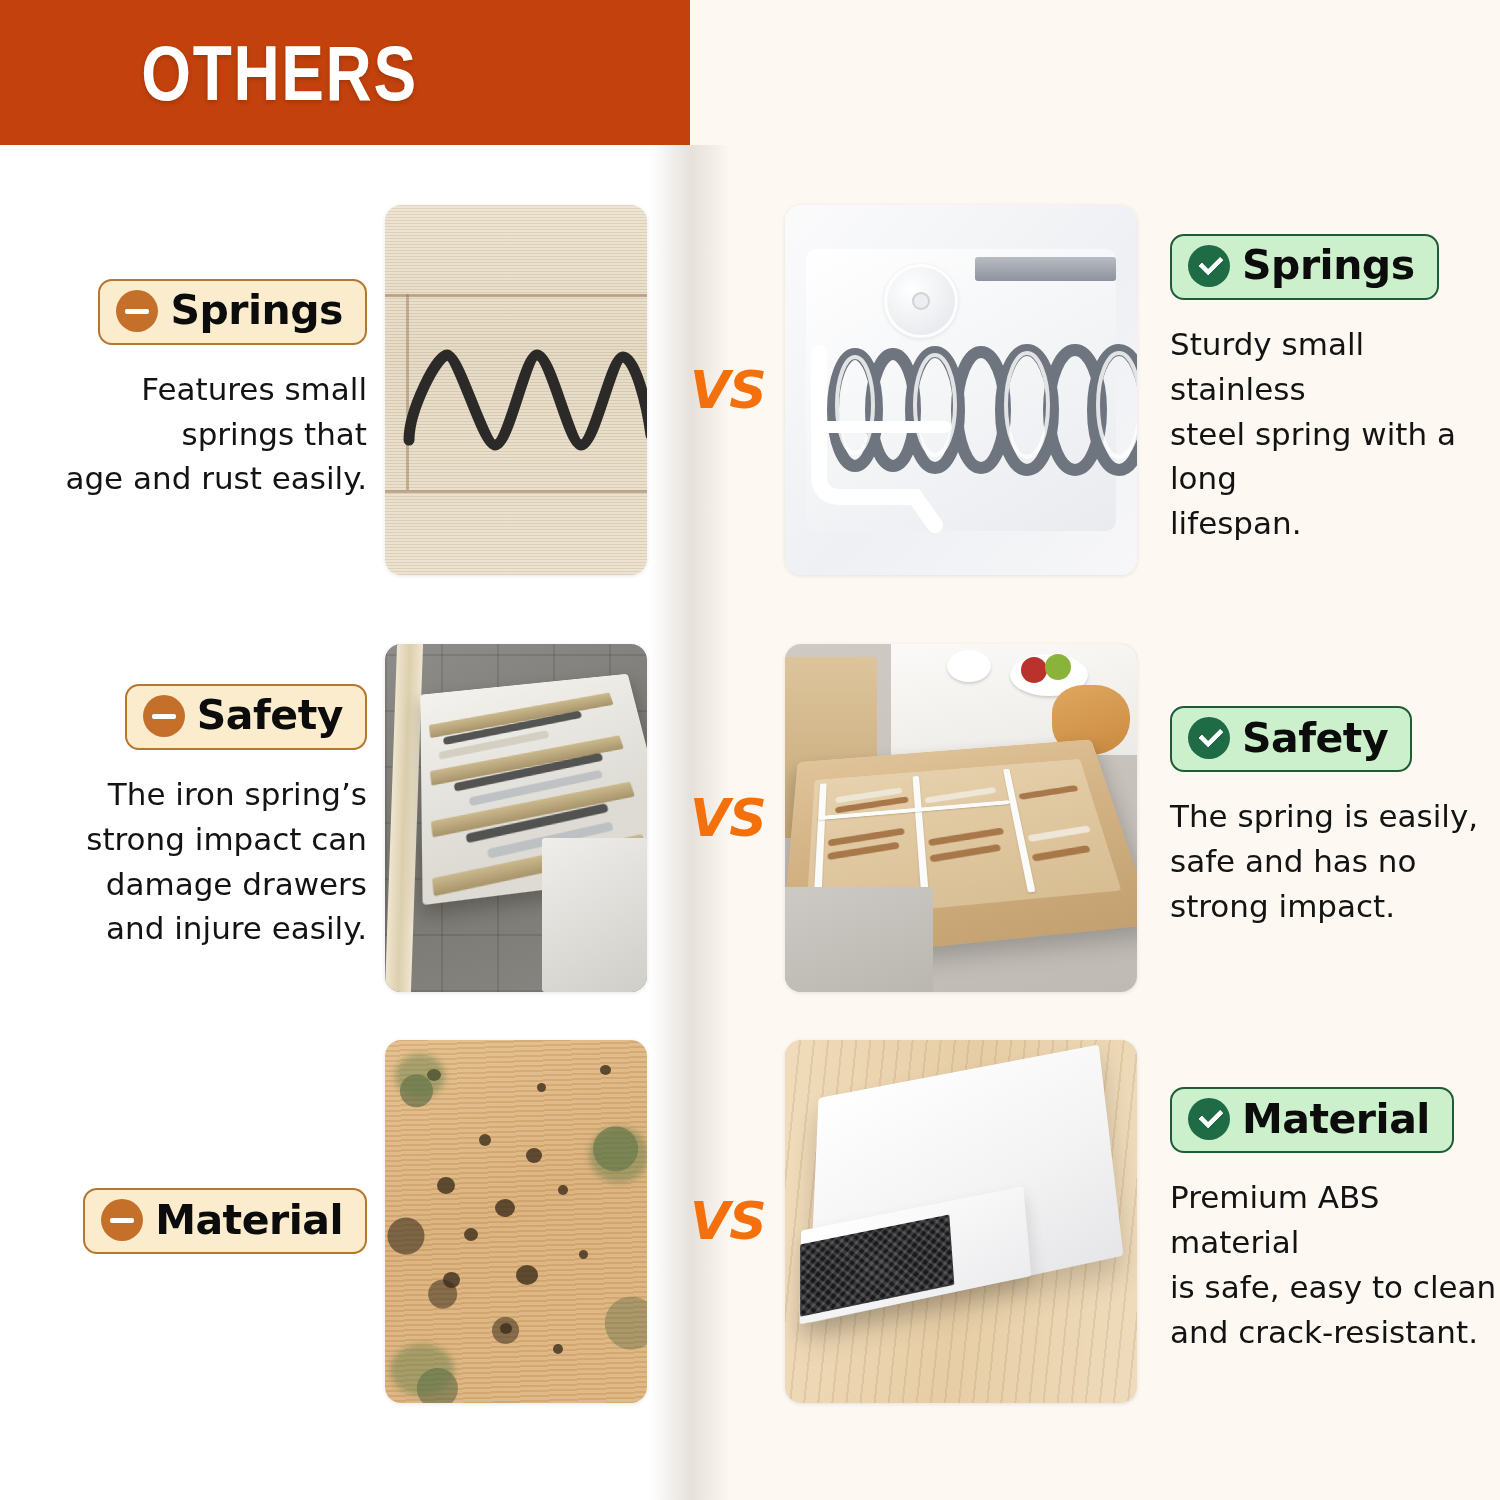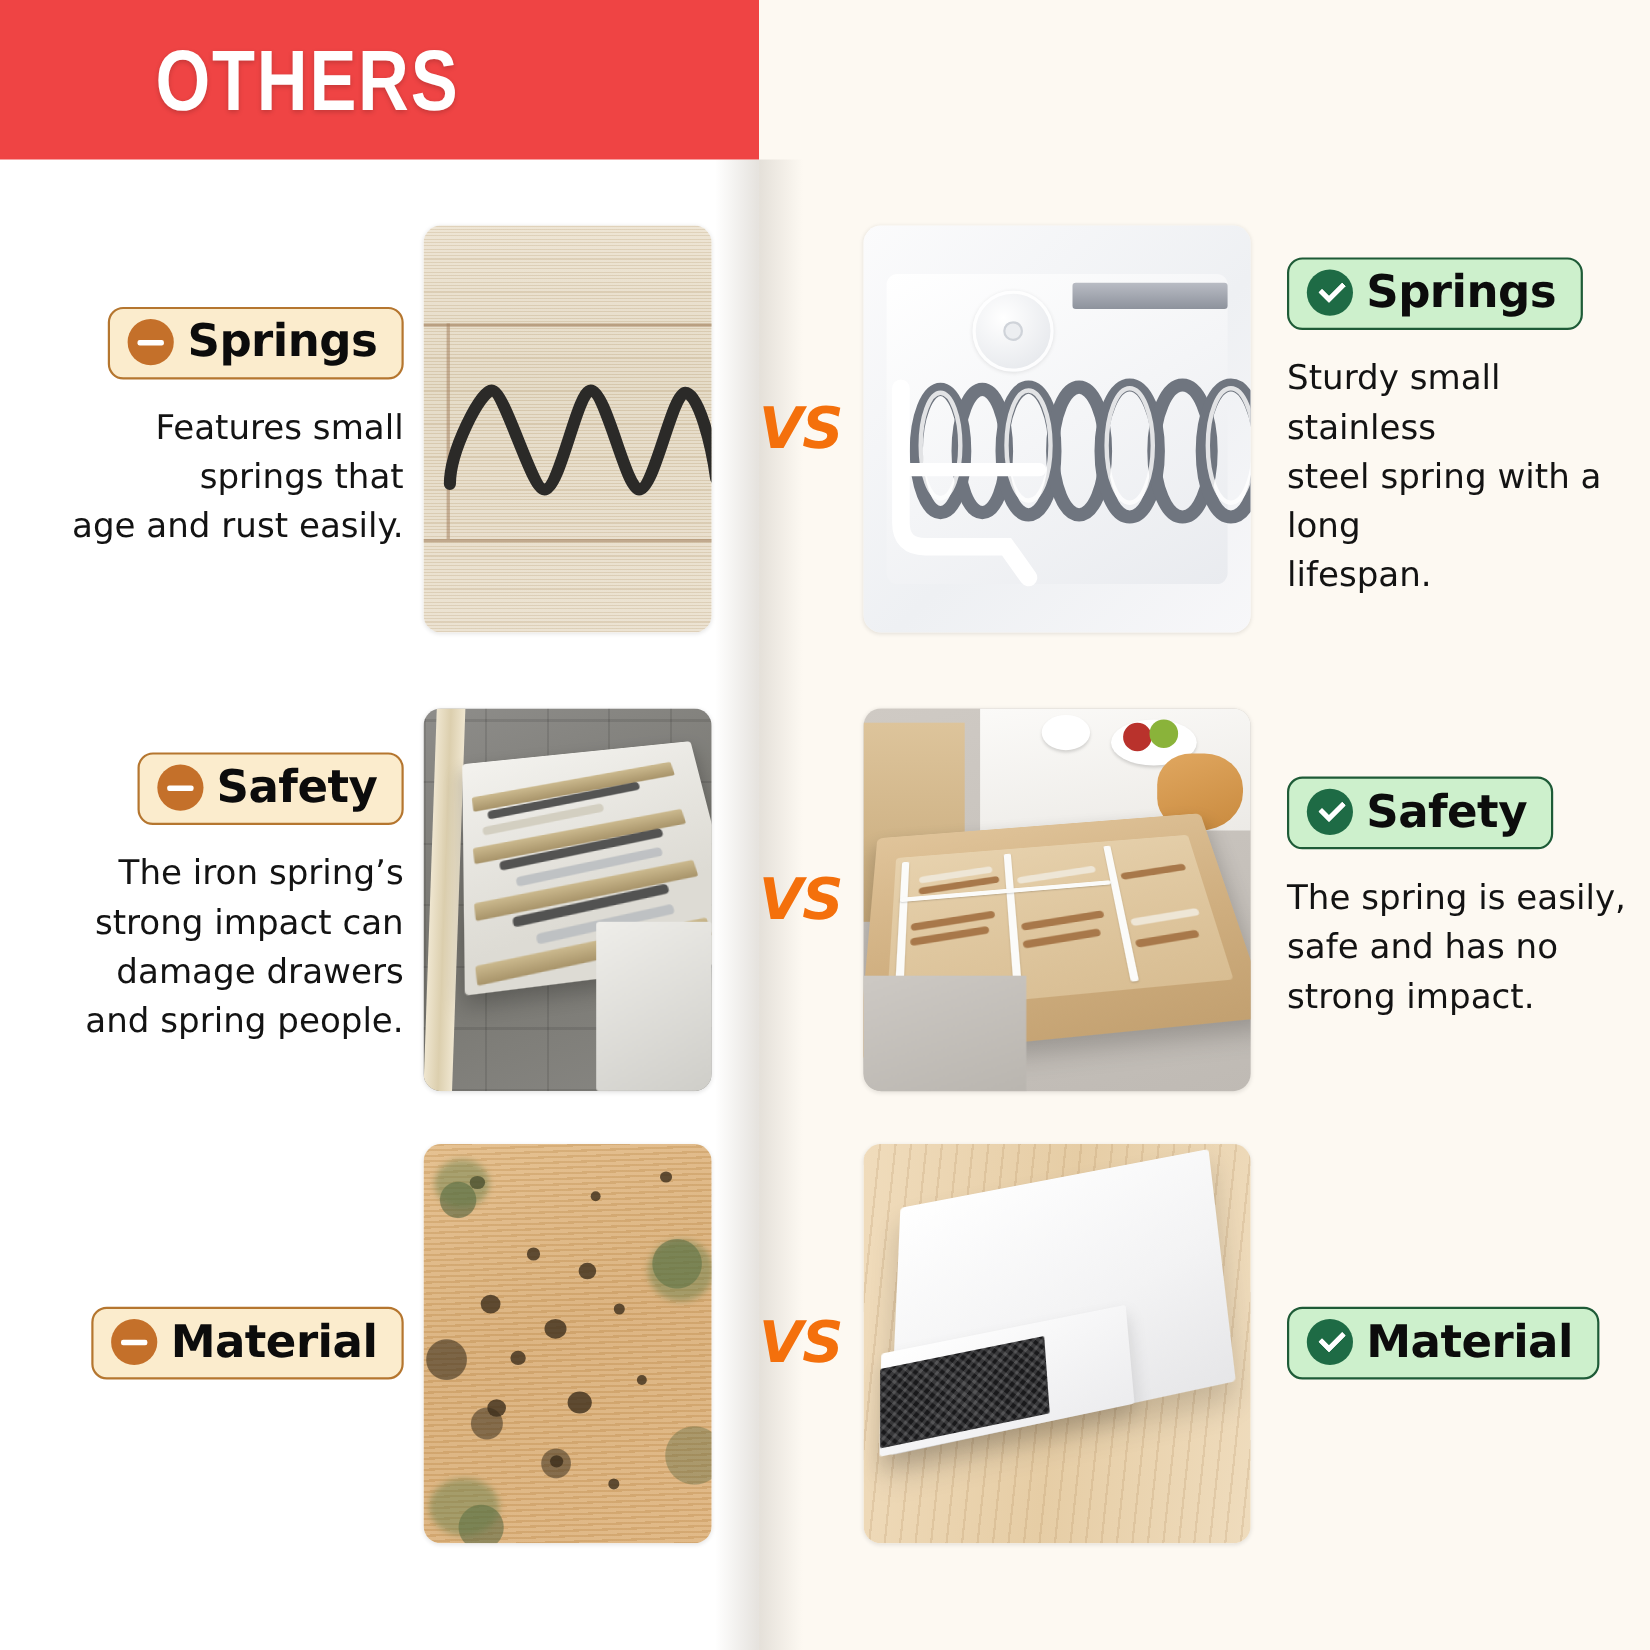--- a/index.html
+++ b/index.html
@@ -24,21 +24,21 @@
     position: absolute; left: 650px; top: 145px; width: 80px; height: 1355px;
     background: linear-gradient(to right, rgba(255,255,255,0) 0%, rgba(222,218,212,0.75) 48%, rgba(210,205,198,0.55) 52%, rgba(253,249,242,0) 100%);
     pointer-events: none;
   }
 
   
   .header { position: absolute; left: 0; top: 0; width: 1500px; height: 145px; display: flex; }
   .header-cell {
     height: 145px; display: flex; align-items: center; justify-content: center;
   }
-  .header-left  { width: 690px; background: #ef4444; }
+  .header-left  { width: 690px; background: #c2410c; }
   .header-right { width: 810px; background: #f4700c; }
   .header-title {
     color: #ffffff;
     font-family: "Liberation Sans", sans-serif;
     font-weight: bold;
     font-size: 78px;
     letter-spacing: 2px;
     transform: scaleX(0.82);
     text-shadow: 0 2px 5px rgba(0,0,0,0.18);
     line-height: 1;
@@ -309,21 +309,21 @@
   <div class="row row-2">
 
     <div class="col-text-left">
       <div class="badge badge-bad">
         <span class="badge-icon icon-minus"></span>
         <span class="badge-label">Safety</span>
       </div>
       <div class="desc desc-left">The iron spring’s
 strong impact can
 damage drawers
-and spring people.</div>
+and injure easily.</div>
     </div>
 
     <div class="col-img-left">
       <div class="photo p-r2l ph-messy">
         <div class="rail"></div>
         <div class="drawer">
           <div class="slat" style="top:14%"></div>
           <div class="slat" style="top:38%"></div>
           <div class="slat" style="top:62%"></div>
           <div class="slat" style="top:86%"></div>
@@ -426,16 +426,19 @@
         <div class="lower"></div>
         <div class="grip"></div>
       </div>
     </div>
 
     <div class="col-text-right">
       <div class="badge badge-good">
         <span class="badge-icon icon-check"></span>
         <span class="badge-label">Material</span>
       </div>
+      <div class="desc desc-right">Premium ABS material
+is safe, easy to clean
+and crack-resistant.</div>
     </div>
   </div>
 
 </div>
 
 </body></html>

